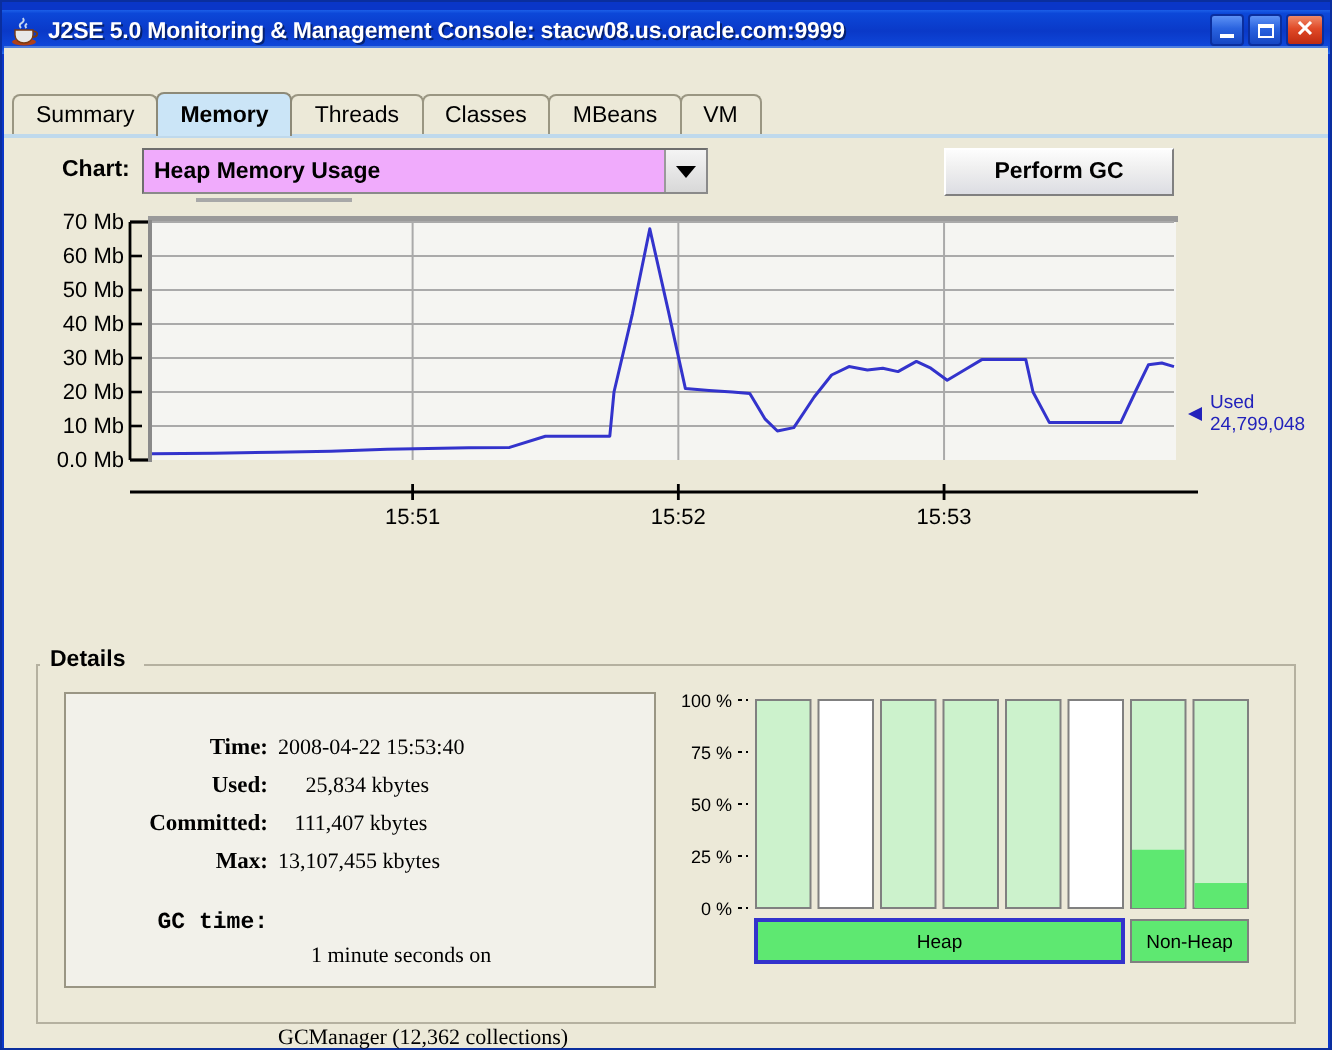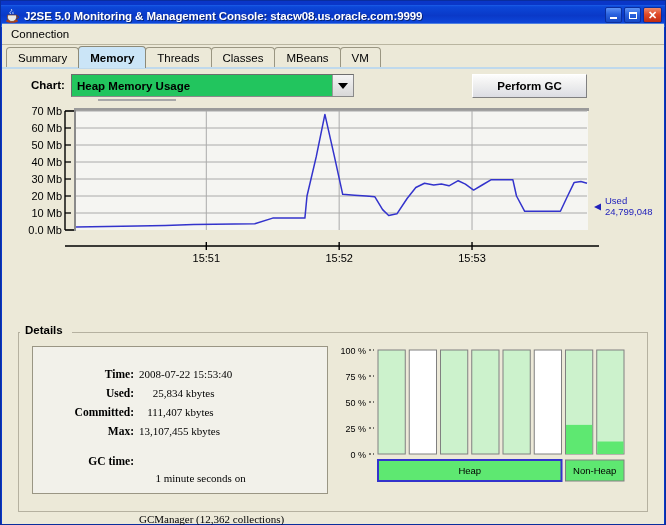--- a/index.html
+++ b/index.html
@@ -140,21 +140,21 @@
   }
   #chart-label {
     position: absolute; left: 29px; top: 10px;
     font-size: 11.5px; font-weight: bold; color: #000;
   }
   #chart-combo {
     position: absolute; left: 69px; top: 5px;
     width: 283px; height: 23px;
     border: 1px solid #8a8a8a;
     border-top-color: #6e6e6e; border-left-color: #6e6e6e;
-    background: #22c55e;
+    background: #f0abfc;
     display: flex; align-items: center; gap: 36px;
   }
   #chart-combo-value {
     font-size: 11.5px; font-weight: bold; color: #000;
     margin-left: 5px; flex: 1;
   }
   #chart-combo-arrow {
     width: 21px; height: 21px;
     background: linear-gradient(to bottom, #f4f4f4, #d8d8d8);
     border-left: 1px solid #9a9a9a;
@@ -229,21 +229,21 @@
     font-family: "Liberation Serif", serif;
     padding-right: 5px;
     flex: none;
   }
   .detail-val {
     font-size: 11px; color: #000;
     font-family: "Liberation Serif", serif;
     white-space: pre;
   }
   #detail-rows { padding-top: 14px; }
-  .detail-row.gc .detail-key { padding-top: 11px; }
+  .detail-row.gc .detail-key { padding-top: 11px; font-family: Liberation Mono, monospace; }
   .detail-val.gc-lines { line-height: 1.25; }
 
   
   #barchart-wrap {
     position: absolute; left: 320px; top: 18px;
     width: 302px; height: 156px;
   }
   #barchart-svg { display: block; }
 </style>
 </head>
@@ -270,23 +270,20 @@
           <div class="glyph-max"></div>
         </div>
       <div class="tbtn close">
           <span class="glyph-close">✕</span>
         </div>
     </div>
   </div>
 
   <div id="client">
 
-    <div id="menubar">
-      <div class="menu-item">Connection</div>
-    </div>
 
     <div id="tabstrip">
       <div class="tabs-row">
         <div class="tab">Summary</div>
         <div class="tab selected">Memory</div>
         <div class="tab">Threads</div>
         <div class="tab">Classes</div>
         <div class="tab">MBeans</div>
         <div class="tab">VM</div>
       </div>
@@ -376,21 +373,21 @@
 
       <div id="details-group">
         <div id="details-border-cut"></div>
         <div id="details-border"></div>
         <div id="details-title">Details</div>
 
         <div id="details-textpanel">
           <div id="detail-rows">
             <div class="detail-row">
               <div class="detail-key">Time:</div>
-              <div class="detail-val">2008-07-22 15:53:40</div>
+              <div class="detail-val">2008-04-22 15:53:40</div>
             </div>
             <div class="detail-row">
               <div class="detail-key">Used:</div>
               <div class="detail-val">     25,834 kbytes</div>
             </div>
             <div class="detail-row">
               <div class="detail-key">Committed:</div>
               <div class="detail-val">   111,407 kbytes</div>
             </div>
             <div class="detail-row">

